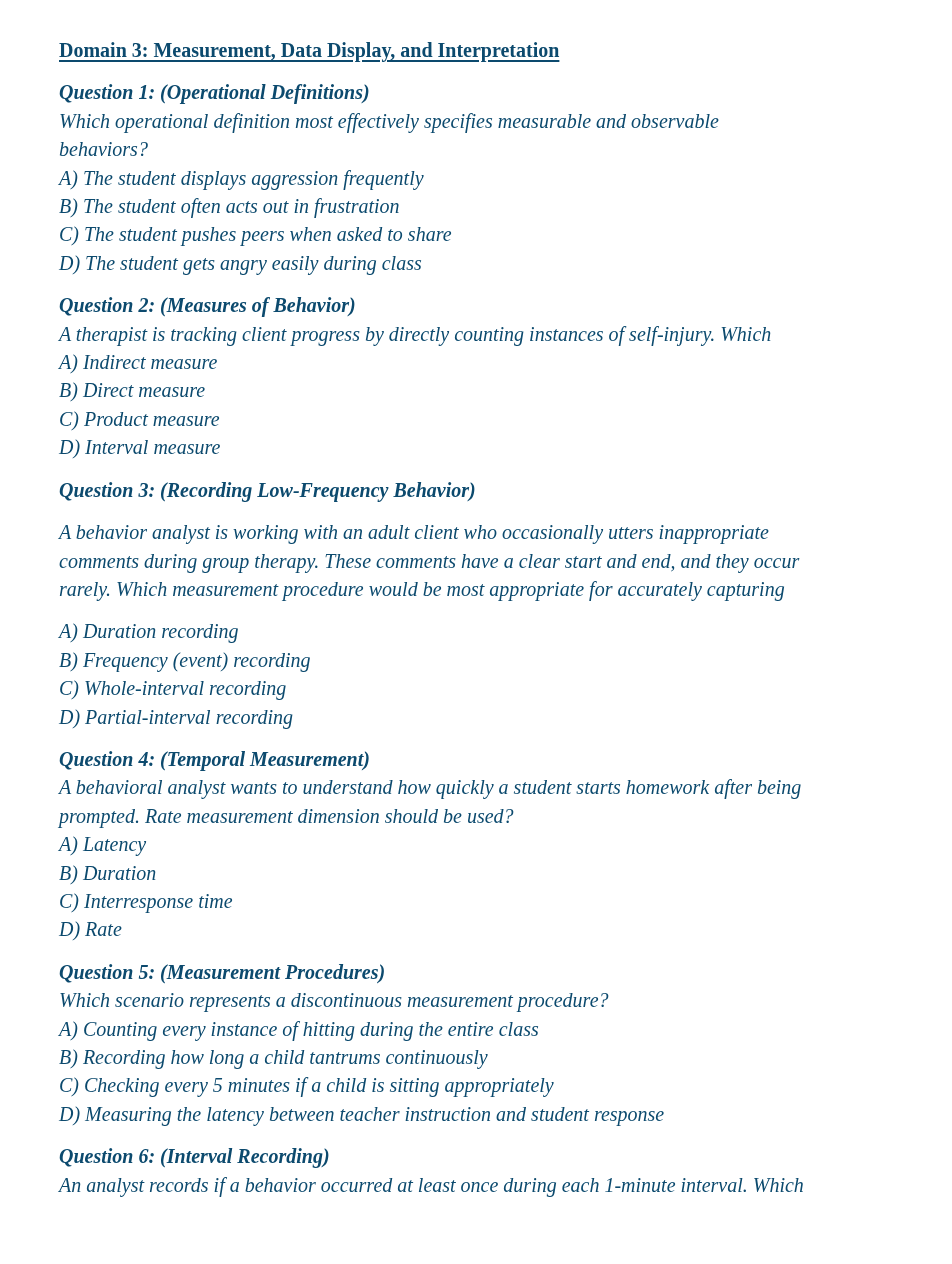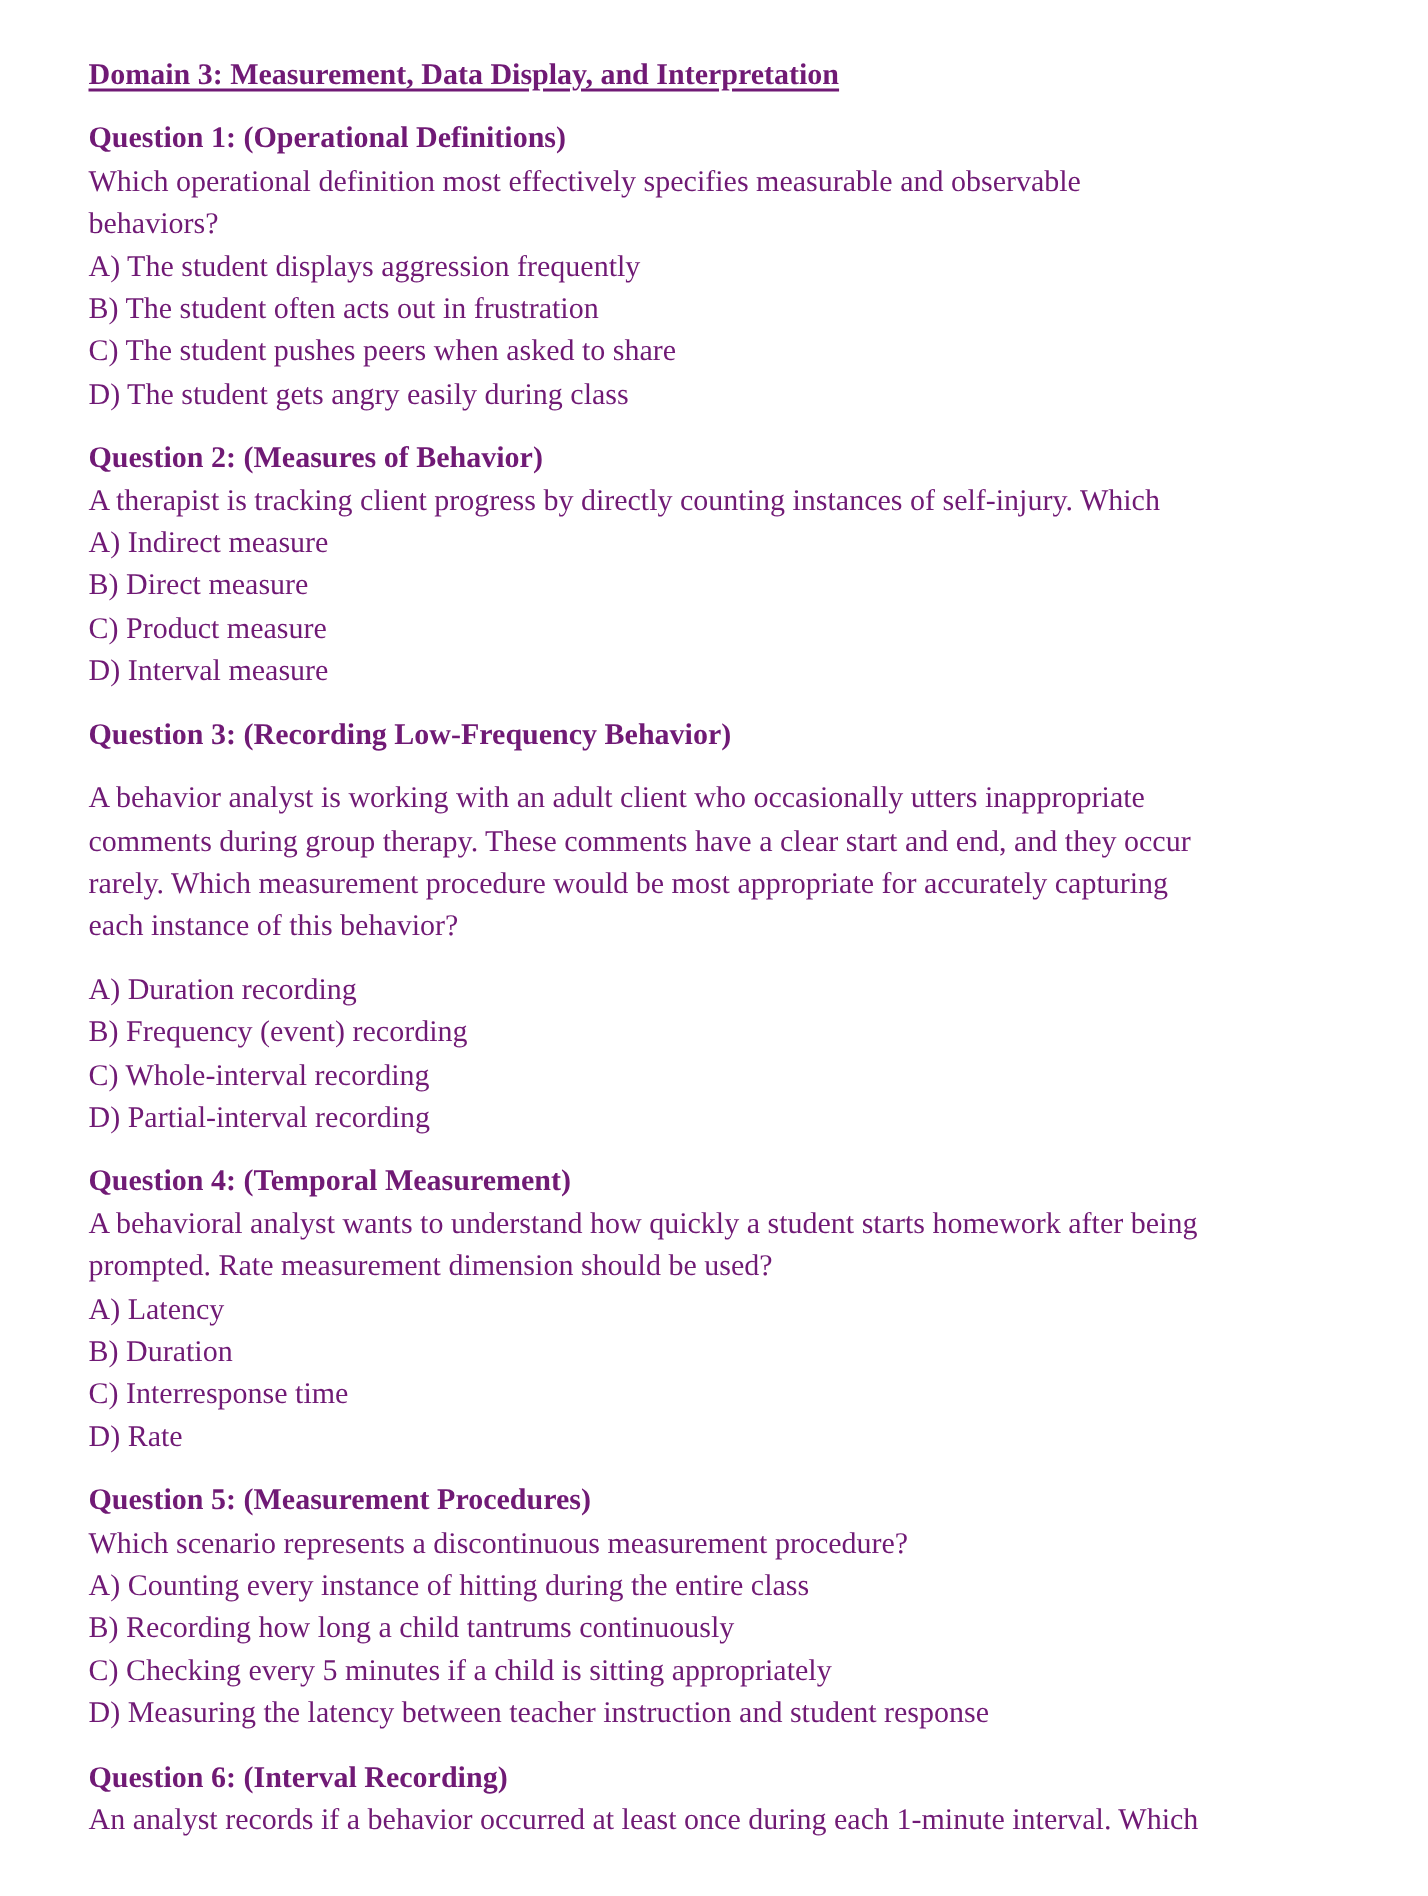--- a/index.html
+++ b/index.html
@@ -13,34 +13,35 @@
     overflow: hidden;
   }
   .page {
     box-sizing: border-box;
     width: 952px;
     height: 1264px;
     padding: 36px 46px 0 59px;
     font-family: "Liberation Serif", "DejaVu Serif", serif;
     font-size: 20px;
     line-height: 28.4px;
-    color: #701a75;
+    color: #0c4a6e;
     background: #ffffff;
   }
   .line {
     white-space: nowrap;
   }
   .doc-title {
     font-weight: bold;
     text-decoration: underline;
     text-decoration-thickness: 2px;
     text-underline-offset: 3px;
   }
   .question {
     margin-top: 14px;
+    font-style: italic;
   }
   .q-header {
     font-weight: bold;
   }
   .question.spaced .q-body {
     margin-top: 14px;
     margin-bottom: 14px;
   }
 </style>
 </head>
@@ -76,21 +77,20 @@
           <div class="line">D) Interval measure</div>
         </div>
   </div>
 
   <div class="question spaced">
     <div class="q-header line">Question 3: (Recording Low-Frequency Behavior)</div>
     <div class="q-body">
           <div class="line">A behavior analyst is working with an adult client who occasionally utters inappropriate</div>
           <div class="line">comments during group therapy. These comments have a clear start and end, and they occur</div>
           <div class="line">rarely. Which measurement procedure would be most appropriate for accurately capturing</div>
-          <div class="line">each instance of this behavior?</div>
         </div>
     <div class="q-options">
           <div class="line">A) Duration recording</div>
           <div class="line">B) Frequency (event) recording</div>
           <div class="line">C) Whole-interval recording</div>
           <div class="line">D) Partial-interval recording</div>
         </div>
   </div>
 
   <div class="question">

